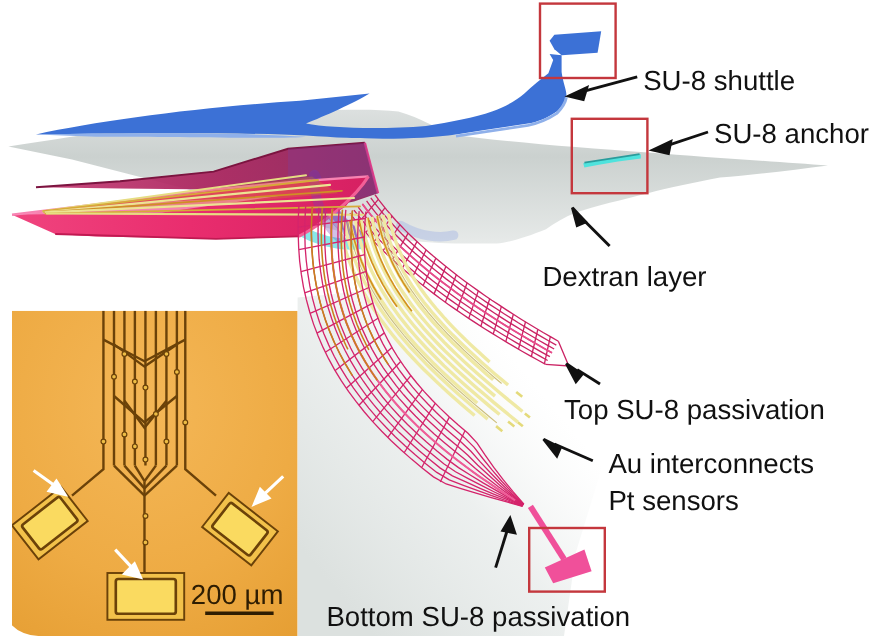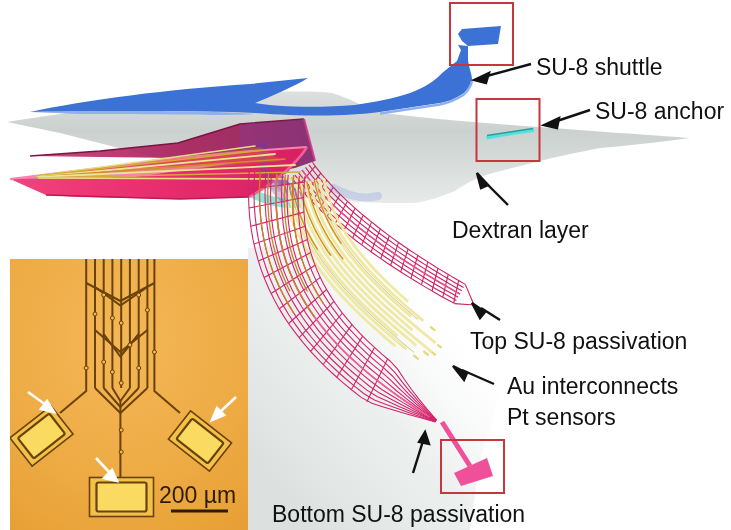--- a/index.html
+++ b/index.html
@@ -1,16 +1,16 @@
 <!DOCTYPE html>
 <html><head>
 <meta charset="utf-8">
 <style>
 html,body{margin:0;padding:0;background:#fff;}
-#wrap{position:relative;width:731px;height:530px;overflow:hidden;font-family:"Liberation Sans",sans-serif;}
+#wrap{position:relative;width:731px;height:530px;overflow:hidden;font-family:"Liberation Sans",sans-serif;border-radius:32px;}
 svg{position:absolute;top:0;left:0;}
 .lbl{font-family:"Liberation Sans",sans-serif;font-size:23px;fill:#111;}
 </style>
 </head>
 <body>
 <div id="wrap">
 <svg width="731" height="530" viewBox="0 0 731 530">
 <defs>
 <linearGradient id="grayg" x1="0" y1="0" x2="0" y2="1">
 <stop offset="0" stop-color="#dce0df"></stop>

